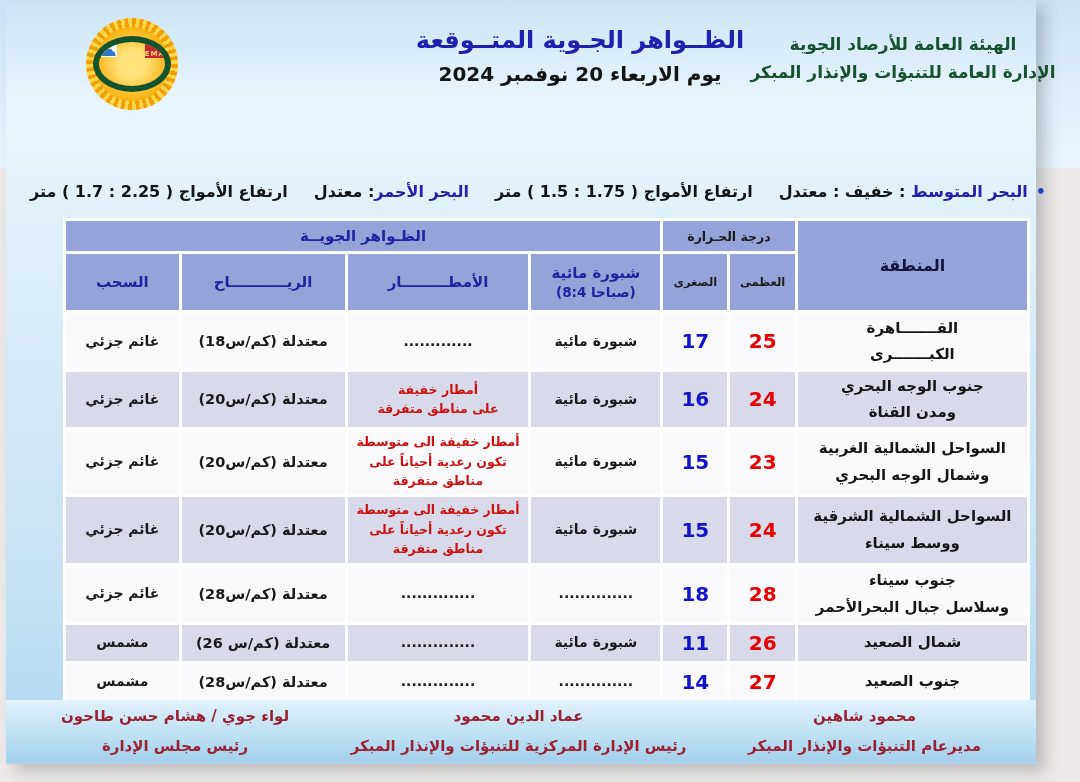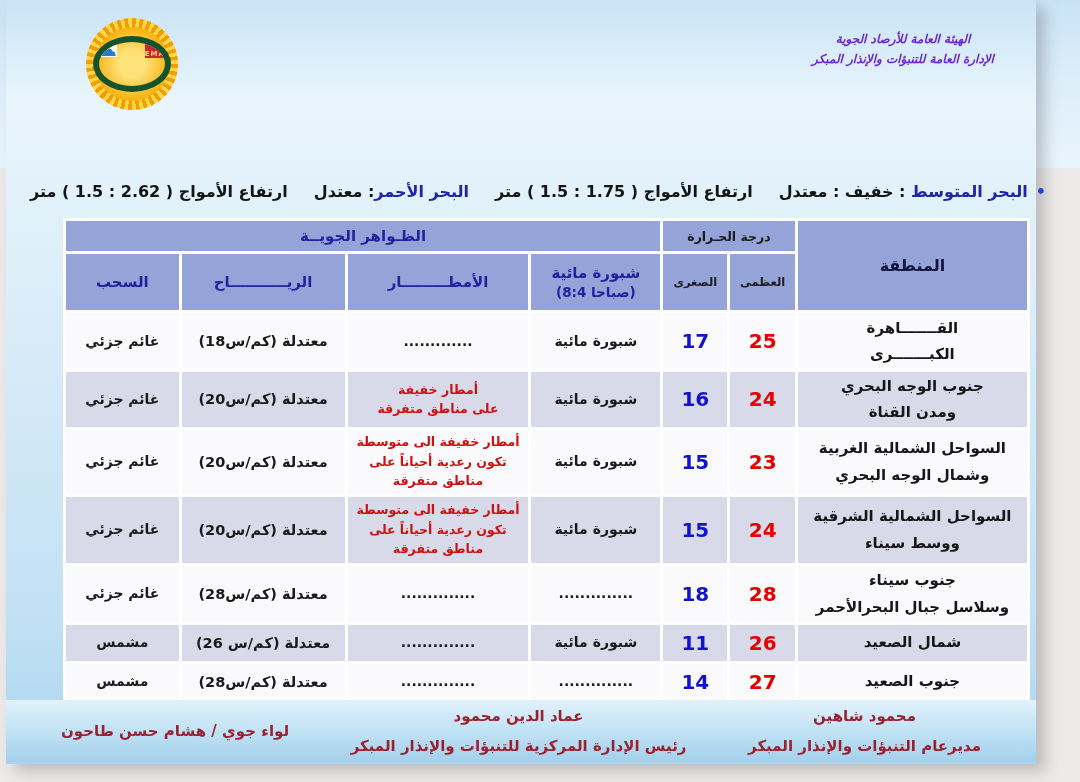--- a/index.html
+++ b/index.html
@@ -26,21 +26,21 @@
     display:flex;align-items:flex-end;justify-content:center;letter-spacing:1px;}
   .band-white{height:34%;background:#f4f6f8;display:flex;align-items:center;justify-content:center;}
   .band-black{height:30%;background:#2a2a2e;}
   .cloud-glyph{color:#2b79c8;font-size:20px;line-height:10px;}
 
   .title-block{position:absolute;left:370px;top:26px;width:420px;text-align:center;}
   .main-title{color:#2020b0;font-size:24px;font-weight:bold;letter-spacing:0px;}
   .date-line{color:#141414;font-size:20px;font-weight:bold;margin-top:8px;}
 
   .agency-block{position:absolute;left:742px;top:30px;width:322px;text-align:center;
-    color:#6d28d9;font-weight:bold;font-size:12px;line-height:1.65;font-style:italic;}
+    color:#14532d;font-weight:bold;font-size:17px;line-height:1.65;}
 
   
   .notice{position:absolute;top:120px;right:40px;left:40px;direction:rtl;text-align:right;
     font-size:17px;font-weight:bold;}
   .notice .b{color:#2233bb;}
   .notice .blue{color:#2222aa;}
   .notice .red{color:#cc1111;}
 
   
   .sea-row{position:absolute;top:182px;right:34px;left:30px;display:flex;direction:rtl;
@@ -91,20 +91,24 @@
       <div class="band-red">
           <span>EMA</span>
         </div>
       <div class="band-white">
           <span class="cloud-glyph">☁</span>
         </div>
       <div class="band-black"></div>
     </div>
   </div>
 
+  <div class="title-block">
+    <div class="main-title">الظــواهر الجـوية المتــوقعة</div>
+    <div class="date-line">يوم الاربعاء 20 نوفمبر  2024</div>
+  </div>
 
   <div class="agency-block">
     <div>الهيئة العامة للأرصاد الجوية</div>
     <div>الإدارة العامة للتنبؤات والإنذار المبكر</div>
   </div>
 
 
   <div class="sea-row">
     <span>
       <span class="sea-bullet">•</span><span class="sea-label">البحر المتوسط</span> <span>: خفيف : معتدل</span>
@@ -112,21 +116,21 @@
     <span>
       <span>ارتفاع الأمواج</span>
       <span class="ltrnum">( 1.5 : 1.75 )</span>
       <span>متر</span>
     </span>
     <span>
       <span class="sea-label">البحر الأحمر</span><span>: معتدل</span>
     </span>
     <span>
       <span>ارتفاع الأمواج</span>
-      <span class="ltrnum">( 1.5 : 2.62 )</span>
+      <span class="ltrnum">( 1.7 : 2.25 )</span>
       <span>متر</span>
     </span>
   </div>
 
   <table class="weather">
     <colgroup>
       <col style="width:228px">
         <col style="width:64px">
         <col style="width:64px">
       <col style="width:128px">
@@ -238,15 +242,16 @@
     <div class="sig">
       <div>محمود شاهين</div>
       <div>مديرعام التنبؤات والإنذار المبكر</div>
     </div>
     <div class="sig">
       <div>عماد الدين محمود</div>
       <div>رئيس الإدارة المركزية للتنبؤات والإنذار المبكر</div>
     </div>
     <div class="sig">
       <div>لواء جوي / هشام حسن طاحون</div>
+      <div>رئيس مجلس الإدارة</div>
     </div>
   </div>
 </div>
 
 </body></html>

